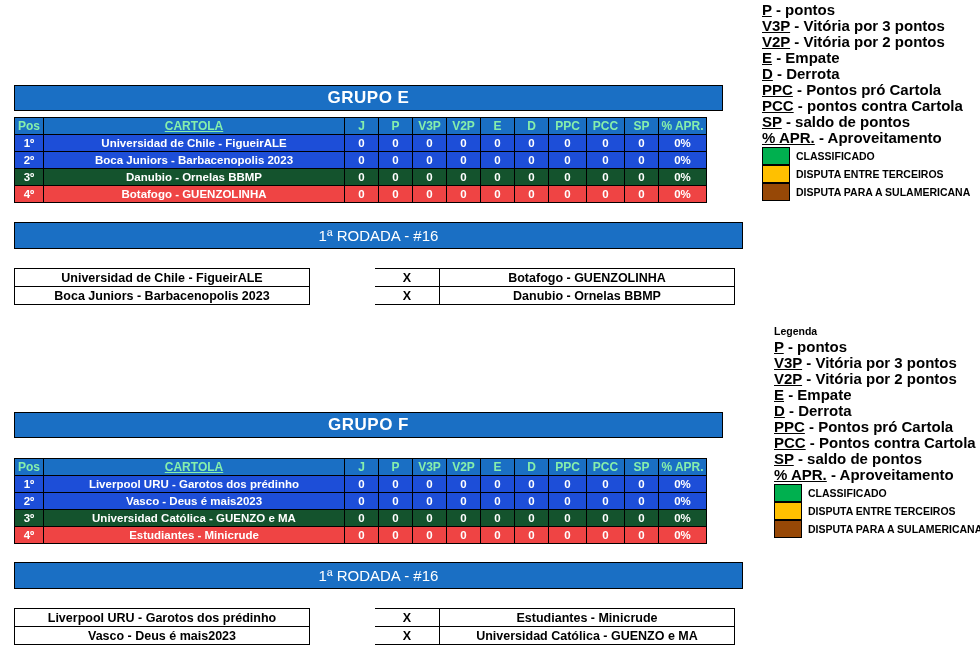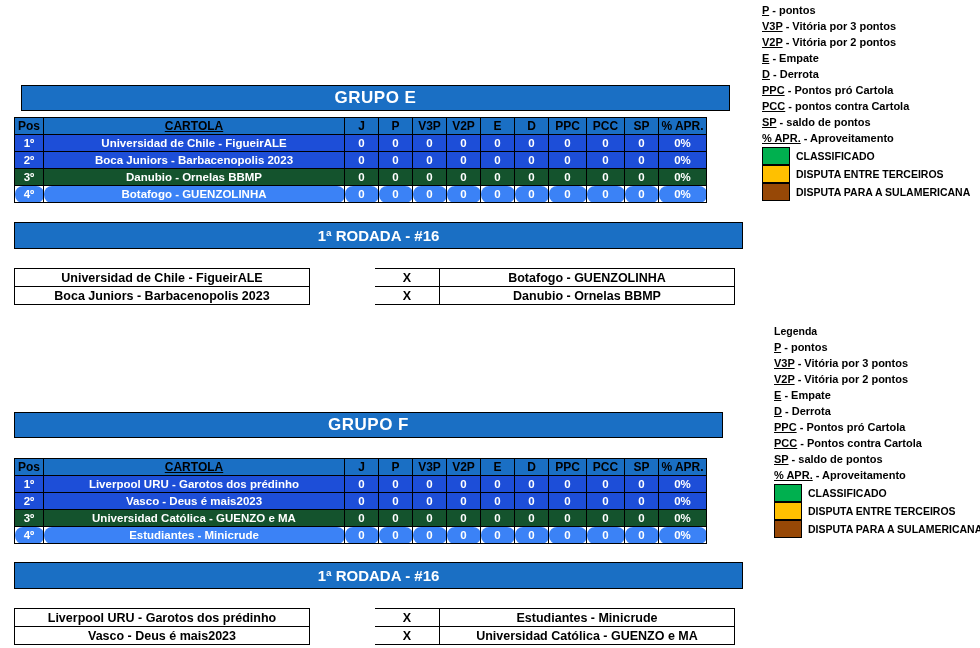--- a/index.html
+++ b/index.html
@@ -40,42 +40,42 @@
     font-size: 11.5px;
     font-weight: bold;
     text-align: center;
     height: 16px;
     padding: 0;
     white-space: nowrap;
     overflow: hidden;
   }
   table.standings thead th {
     background: #1a6fc4;
-    color: #000000;
+    color: #86efac;
     font-size: 12px;
   }
   .row-green td { background: #1d4ed8; color: #ffffff; }
   .row-yellow td { background: #14532d; color: #ffffff; }
-  .row-brown td { background: #3b82f6; color: #ffffff; border-radius: 8px; }
+  .row-brown td { background: #ef4444; color: #ffffff; }
 
   
   .c-pos { width: 28px; }
   .c-cartola { width: 300px; text-decoration: underline; }
   .c-n { width: 33px; }
   .c-ppc { width: 37px; }
   .c-sp { width: 33px; }
   .c-apr { width: 47px; }
 
   
   .rodada-bar {
     background: #1a6fc4;
     border: 1px solid #000;
     color: #ffffff;
     font-size: 15px;
-    font-weight: bold;
+    font-weight: normal;
     text-align: center;
     line-height: 25px;
     height: 25px;
   }
 
   
   table.matches {
     border-collapse: collapse;
     table-layout: fixed;
   }
@@ -90,21 +90,21 @@
     padding: 0 2px;
     white-space: nowrap;
     overflow: hidden;
   }
   .m-team { width: 290px; }
   .m-score { width: 60px; }
   .m-gap { width: 60px; border: 1px solid #ffffff !important; }
 
   
   .legend-line {
-    font-size: 11px;
+    font-size: 15px;
     font-weight: bold;
     color: #000000;
     line-height: 16px;
     white-space: nowrap;
   }
   .legend-line .k { text-decoration: underline; }
   .legend-swatch-row {
     display: flex;
     align-items: center;
     height: 17px;
@@ -131,21 +131,21 @@
     font-weight: bold;
     color: #000;
     line-height: 16px;
   }
 </style>
 </head>
 <body>
 
 <div id="page">
 
-  <div class="abs group-title" style="left:21px; top:85px; width:707px;">GRUPO E</div>
+  <div class="abs group-title" style="left:14px; top:85px; width:707px;">GRUPO E</div>
 
   <table class="standings abs" style="left:14px; top:117px;">
     <thead>
       <tr>
         <th class="c-pos">Pos</th>
         <th class="c-cartola">CARTOLA</th>
         <th class="c-n">J</th>
         <th class="c-n">P</th>
         <th class="c-n">V3P</th>
         <th class="c-n">V2P</th>

